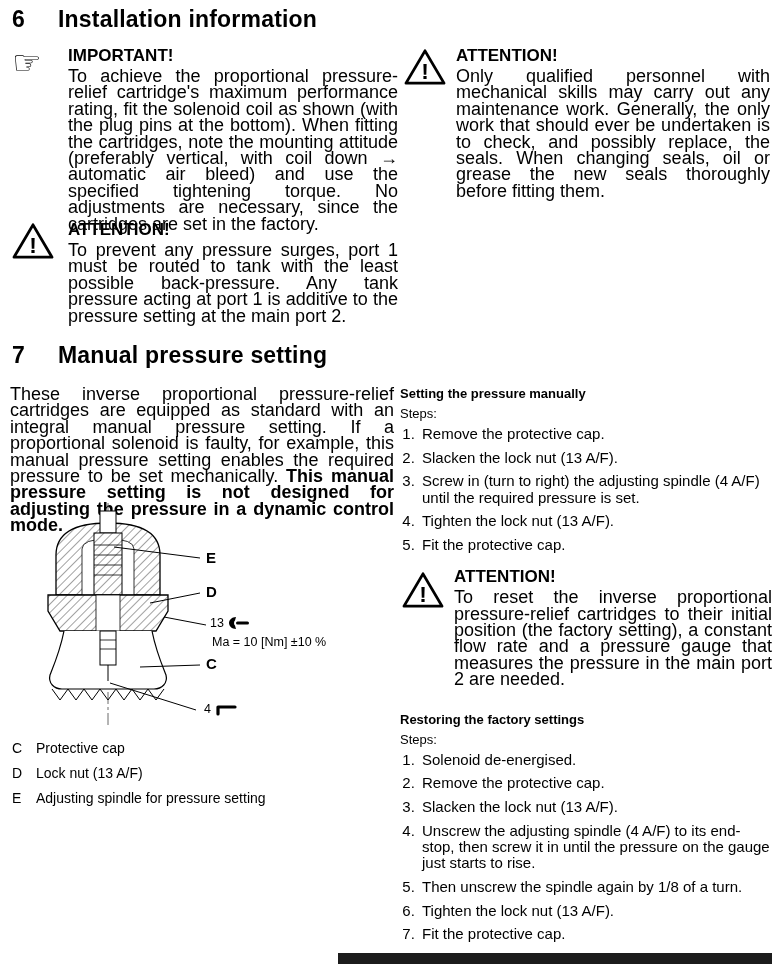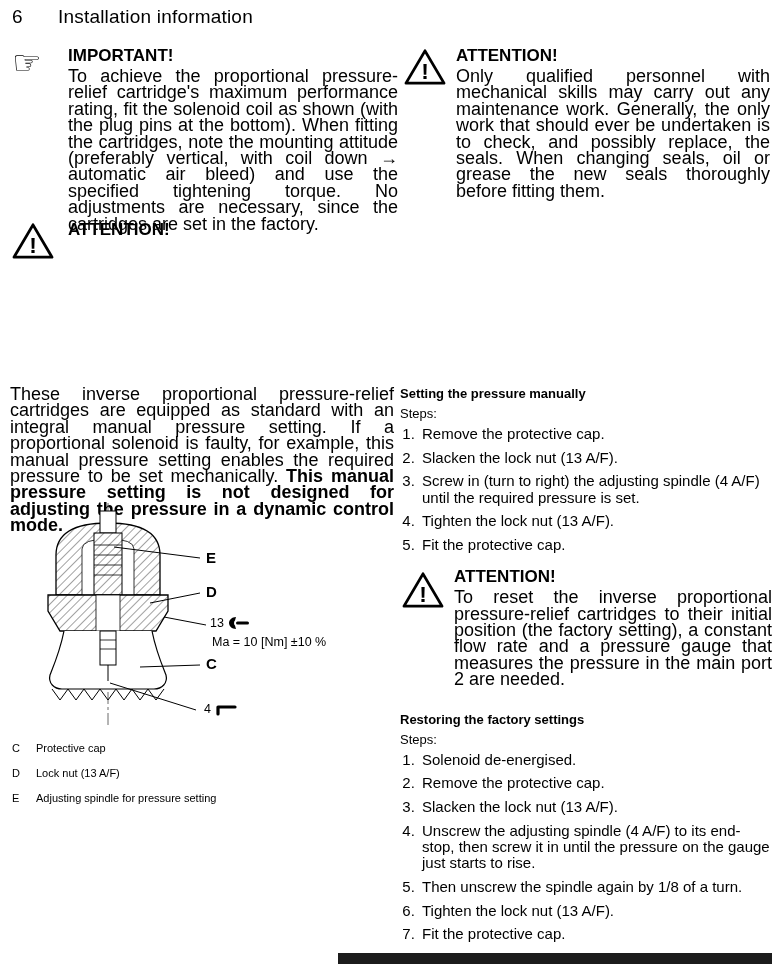--- a/index.html
+++ b/index.html
@@ -4,21 +4,21 @@
 <style>
   * { margin:0; padding:0; box-sizing:border-box; }
   html,body { background:#fff; }
   body {
     width:772px; height:964px;
     font-family:"Liberation Sans","DejaVu Sans",sans-serif;
     color:#000;
   }
   .page { position:relative; width:772px; height:964px; background:#fff; overflow:hidden; }
 
-  .sec-heading { position:absolute; font-size:19px; font-weight:400; letter-spacing:.2px; }
+  .sec-heading { position:absolute; font-size:23px; font-weight:700; letter-spacing:.2px; }
   .sec-num { display:inline-block; width:46px; }
 
   .body-text { font-size:18px; line-height:16.4px; text-align:justify; }
 
   .note { position:absolute; }
   .note .note-icon { position:absolute; left:2px; top:2px; }
   .note .note-content { margin-left:58px; }
   .note-label { font-weight:bold; font-size:17px; margin-bottom:2px; }
 
   .hand-glyph { font-size:33px; line-height:30px; display:inline-block; }
@@ -35,21 +35,21 @@
   .flow-note .note-content { margin-left:54px; }
 
   .attn-right .note-content { margin-left:54px; }
 
   .restoring-heading { margin-top:24px; }
 
   .diagram { position:absolute; }
   .dia-label { position:absolute; font-weight:bold; font-size:15px; }
   .dia-annot { position:absolute; font-size:12.5px; white-space:nowrap; display:flex; align-items:flex-start; gap:4px; }
 
-  .legend { position:absolute; font-size:11px; }
+  .legend { position:absolute; font-size:14px; }
   .legend-row { margin-bottom:9px; line-height:16px; }
   .legend-key { display:inline-block; width:24px; }
 
   .footer-bar { position:absolute; }
 </style>
 </head>
 <body>
 
 <div class="page">
 
@@ -67,36 +67,40 @@
 
   <div class="note" style="left:10px; top:220px; width:388px;">
     <span class="note-icon">
       <svg width="42" height="38" viewBox="0 0 44 40">
         <path d="M22 3 L42 37 L2 37 Z" fill="#ffffff" stroke="#000000" stroke-width="3" stroke-linejoin="round"></path>
         <text x="22" y="33" text-anchor="middle" font-size="24" font-weight="bold">!</text>
       </svg>
     </span>
     <div class="note-content">
       <div class="note-label">ATTENTION!</div>
+      <p class="body-text">To prevent any pressure surges, port 1 must be routed to tank with the least possible back-pressure. Any tank pressure acting at port 1 is additive to the pressure setting at the main port 2.</p>
     </div>
   </div>
 
   <div class="note attn-right" style="left:402px; top:46px; width:368px;">
     <span class="note-icon">
       <svg width="42" height="38" viewBox="0 0 44 40">
         <path d="M22 3 L42 37 L2 37 Z" fill="#ffffff" stroke="#000000" stroke-width="3" stroke-linejoin="round"></path>
         <text x="22" y="33" text-anchor="middle" font-size="24" font-weight="bold">!</text>
       </svg>
     </span>
     <div class="note-content" style="margin-left:54px;">
       <div class="note-label">ATTENTION!</div>
       <p class="body-text">Only qualified personnel with mechanical skills may carry out any maintenance work. Generally, the only work that should ever be undertaken is to check, and possibly replace, the seals. When changing seals, oil or grease the new seals thoroughly before fitting them.</p>
     </div>
   </div>
 
+  <div class="sec-heading" style="left:12px; top:342px;">
+    <span class="sec-num">7</span><span>Manual pressure setting</span>
+  </div>
 
   <p class="body-text" style="position:absolute; left:10px; top:386px; width:384px;">
     <span>These inverse proportional pressure-relief cartridges are equipped as standard with an integral manual pressure setting. If a proportional solenoid is faulty, for example, this manual pressure setting enables the required pressure to be set mechanically.</span>
     <b>This manual pressure setting is not designed for adjusting the pressure in a dynamic control mode.</b>
   </p>
 
   <div class="diagram" style="left:40px; top:503px; width:310px; height:240px;">
     <svg width="310" height="240" viewBox="0 0 310 240">
       <defs>
         <pattern id="hatch" patternUnits="userSpaceOnUse" width="6" height="6" patternTransform="rotate(45)">

